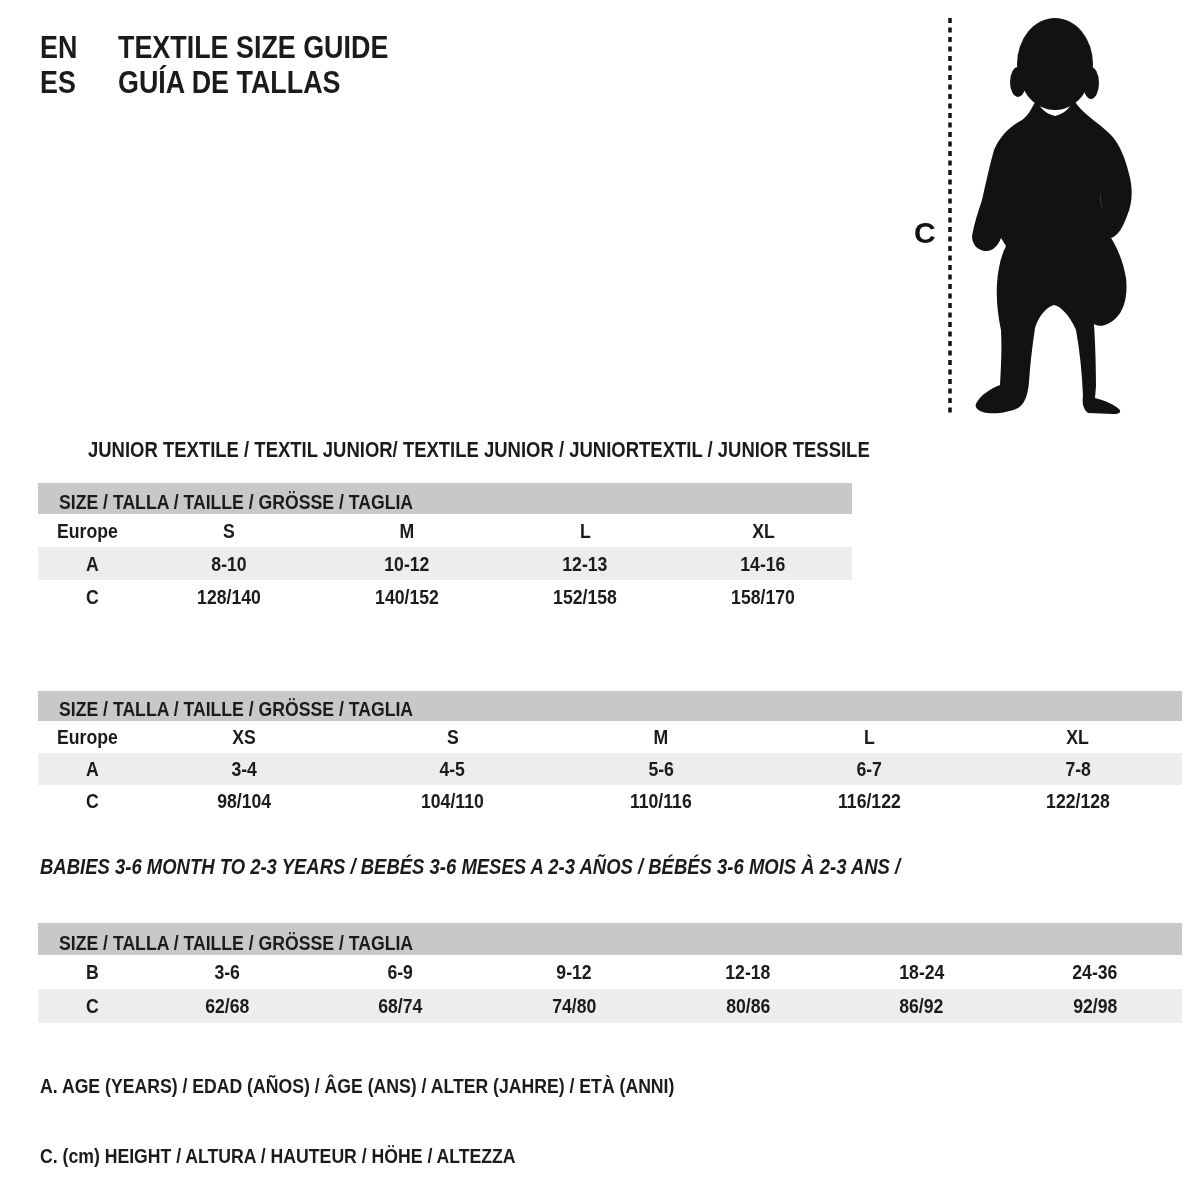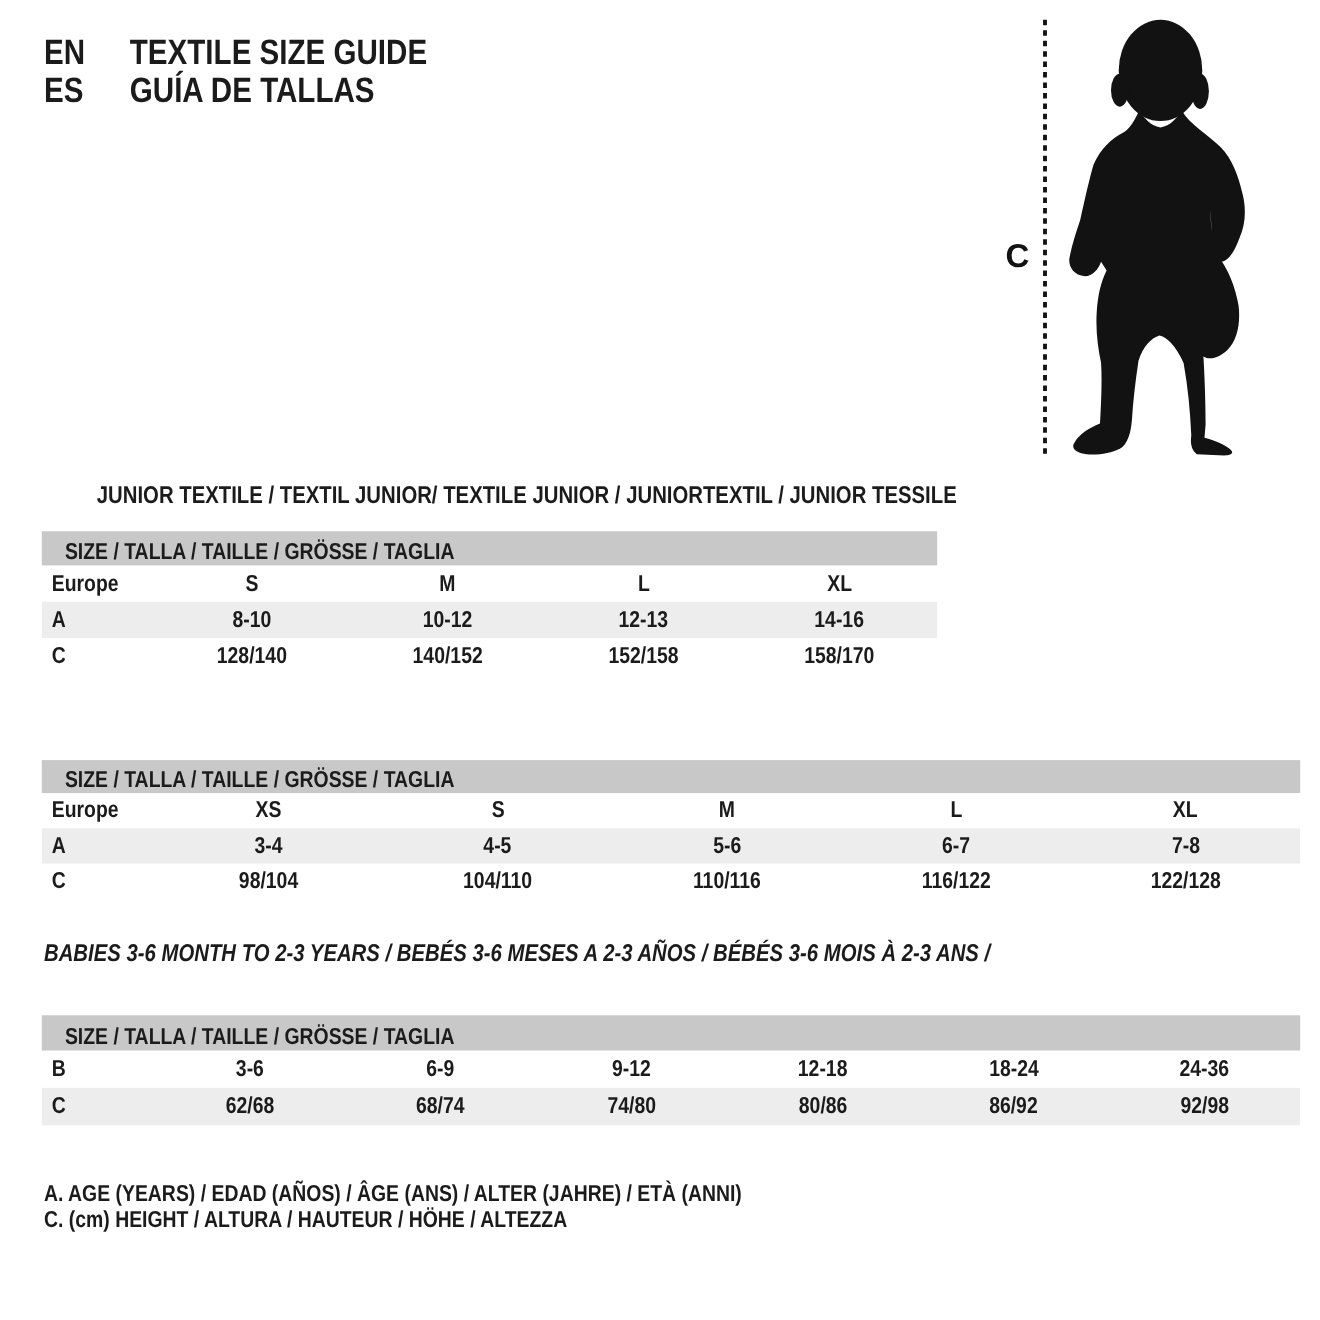--- a/index.html
+++ b/index.html
@@ -30,21 +30,21 @@
 
   
   .sec-title{position:absolute;left:40px;font-size:22px;line-height:34px;}
   .subsize{font-size:13px;vertical-align:-4px;}
 
   
   .sg-table{position:absolute;left:38px;}
   .thead{background:var(--table-header-bg);display:flex;align-items:flex-end;padding-left:21px;font-size:21px;box-sizing:border-box;}
   .trow{display:flex;align-items:center;font-size:21px;}
   .alt{background:var(--row-alt-bg);}
-  .tlabel{width:102px;padding-left:9px;box-sizing:border-box;text-align:left;flex:0 0 auto;}
+  .tlabel{width:102px;padding-left:9px;box-sizing:border-box;text-align:center;flex:0 0 auto;}
   .tcell{flex:1 1 0;text-align:center;}
 
   .t1{top:483px;width:814px;}
   .t1 .thead{height:31px;}
   .t1 .trow{height:33px;}
   .t2{top:691px;width:1144px;}
   .t2 .thead{height:30px;}
   .t2 .trow{height:32px;}
   .t3{top:923px;width:1144px;}
   .t3 .thead{height:32px;}
@@ -183,17 +183,17 @@
       <div class="tcell"><span class="cc">74/80</span></div>
       <div class="tcell"><span class="cc">80/86</span></div>
       <div class="tcell"><span class="cc">86/92</span></div>
       <div class="tcell"><span class="cc">92/98</span></div>
     </div>
   </div>
 
   <div class="legend-line" style="top:1071px;text-align:center;">
     <span class="cx">A. AGE (YEARS) / EDAD (AÑOS) / ÂGE (ANS) / ALTER (JAHRE) / ETÀ (ANNI)</span>
   </div>
-  <div class="legend-line" style="top:1094px;">
+  <div class="legend-line" style="top:1141px;">
     <span class="cx">C. (cm) HEIGHT / ALTURA / HAUTEUR / HÖHE / ALTEZZA</span>
   </div>
 
 </div>
 
 </body></html>

